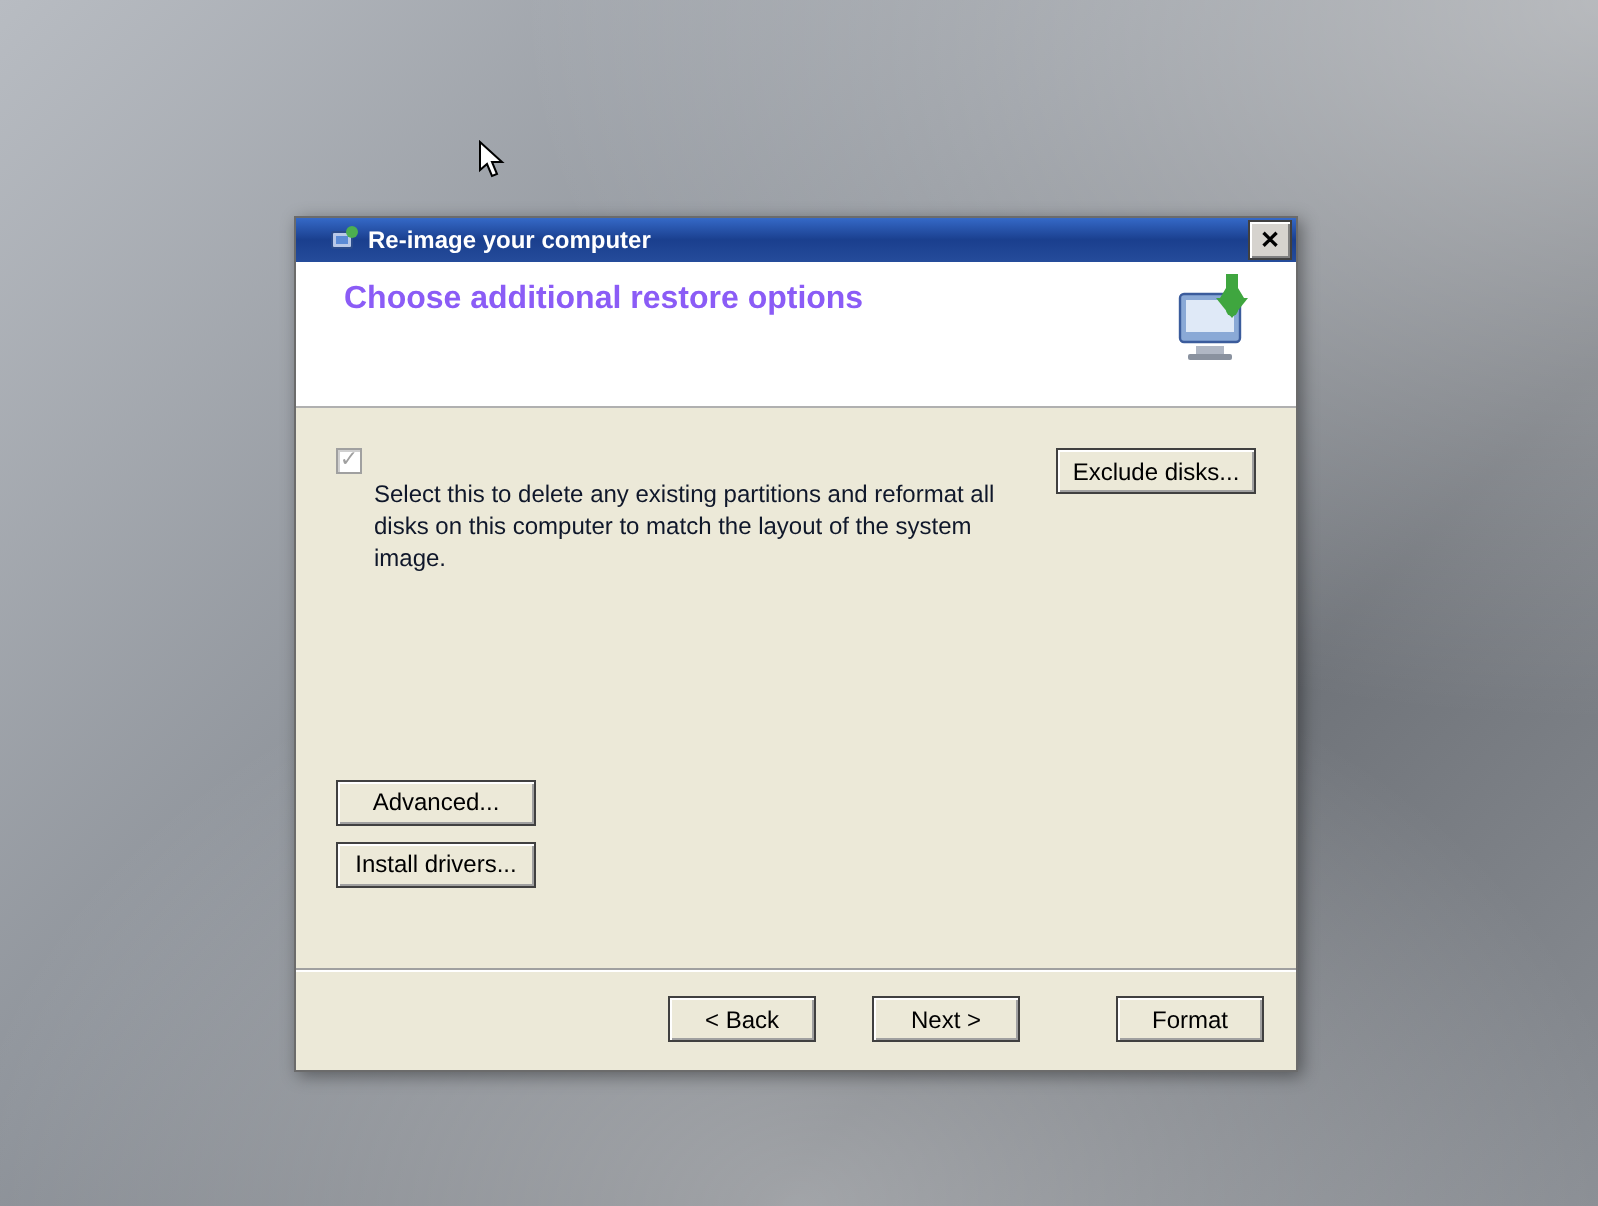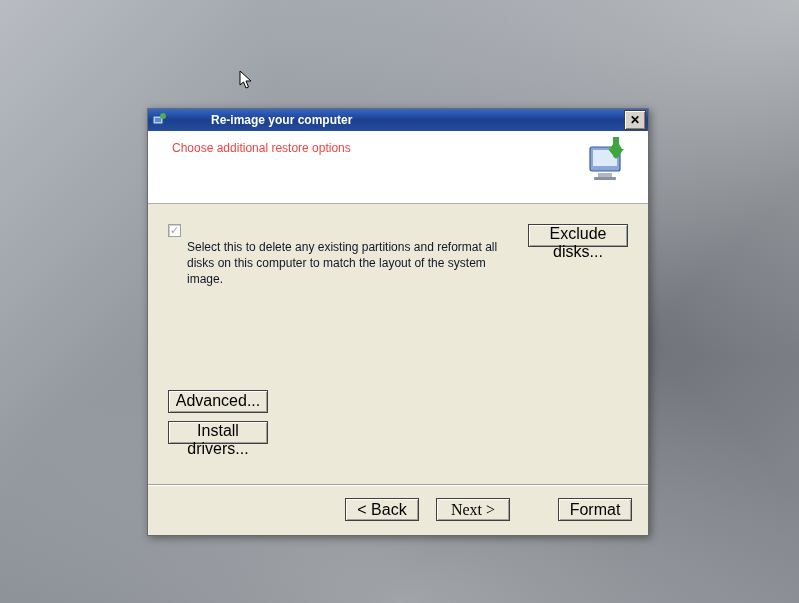--- a/index.html
+++ b/index.html
@@ -34,25 +34,24 @@
     width: 500px;
     background: #ece9d8;
     border: 1px solid #6b6b6b;
     box-shadow: 2px 2px 8px rgba(0,0,0,0.4);
   }
   .titlebar {
     height: 22px;
     background: linear-gradient(to bottom, #3569c7 0%, #1a3f8e 50%, #254c9b 100%);
     display: flex;
     align-items: center;
-    padding: 0 2px 0 3px;
+    padding: 0 2px 0 16px;
     color: #fff;
     font-weight: bold;
     font-size: 12px;
-    gap: 40px;
   }
   .titlebar .title-icon {
     width: 16px;
     height: 16px;
     margin-right: 4px;
     display: inline-flex;
     align-items: center;
     justify-content: center;
   }
   .titlebar .title-text {
@@ -74,23 +73,23 @@
     cursor: default;
   }
   .header {
     background: #fff;
     border-bottom: 1px solid #b0b0b0;
     padding: 10px 14px 6px 24px;
     position: relative;
     height: 56px;
   }
   .header-title {
-    font-weight: normal;
-    color: #ef4444;
-    font-size: 12px;
+    font-weight: bold;
+    color: #8b5cf6;
+    font-size: 16px;
   }
   .header-icon {
     position: absolute;
     right: 16px;
     top: 6px;
     width: 50px;
     height: 48px;
   }
   .body {
     padding: 20px 20px 10px 20px;
@@ -132,21 +131,21 @@
     color: #0f172a;
     line-height: 1.35;
     padding-left: 19px;
   }
   .btn {
     min-width: 96px;
     height: 23px;
     background: #ece9d8;
     border: 1px solid #404040;
     box-shadow: inset 1px 1px 0 #fff, inset -1px -1px 0 #a0a0a0;
-    font-size: 16px;
+    font-size: 12px;
     font-family: inherit;
     padding: 0 6px;
     cursor: default;
     text-align: center;
   }
   .side-col {
     width: 100px;
     display: flex;
     flex-direction: column;
     gap: 8px;
@@ -162,22 +161,21 @@
   .footer {
     padding: 12px 16px 14px 16px;
     display: flex;
     justify-content: flex-end;
     gap: 17px;
   }
   .footer .btn {
     min-width: 74px;
   }
   .footer .btn + .btn {
-    margin-left: 0;
-    font-family: Liberation Serif, serif;
+    margin-left: 11px;
   }
   .footer .gap { width: 14px; }
 </style>
 </head>
 <body>
 
 <div class="desktop">
 
   <svg class="cursor" width="18" height="22" viewBox="0 0 18 22">
     <path d="M1 1 L1 15 L4.5 12 L7 18 L9.5 17 L7 11 L12 11 Z" fill="#fff" stroke="#000" stroke-width="1"></path>

